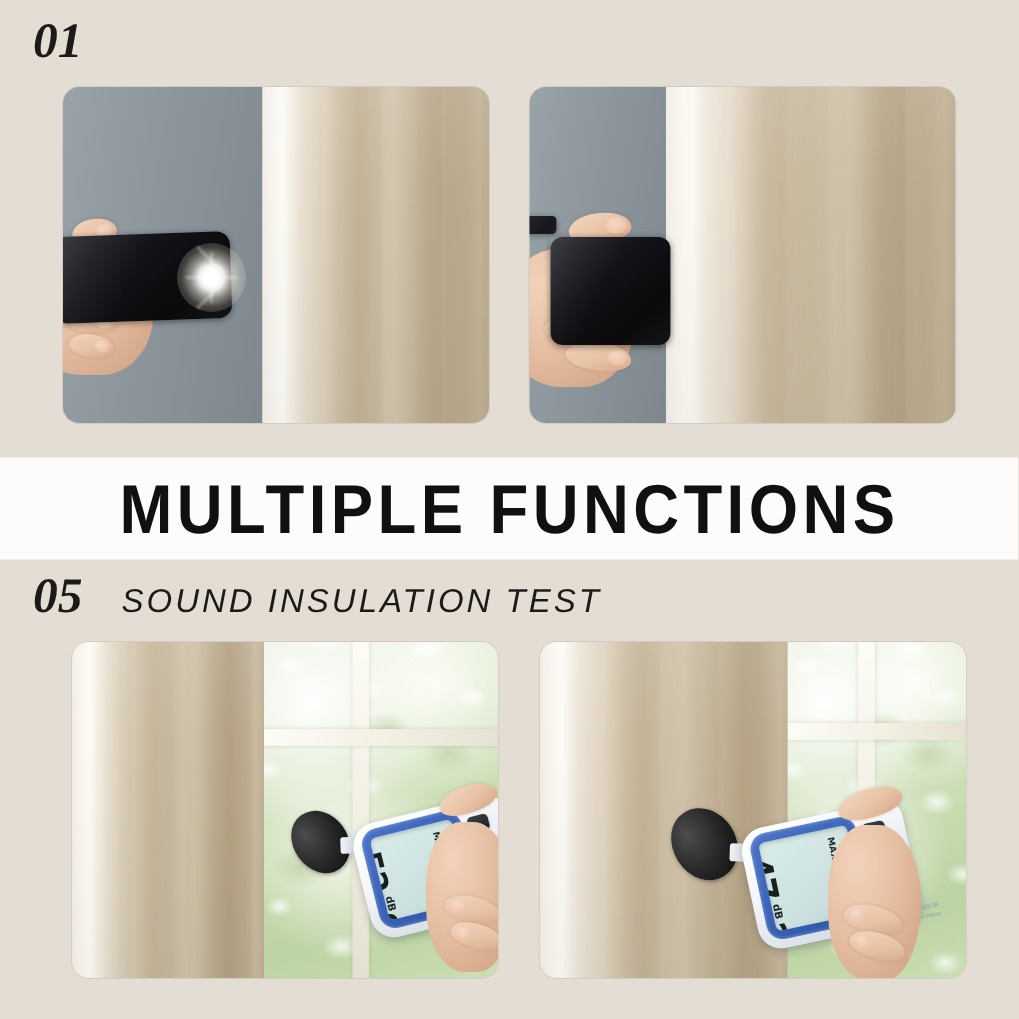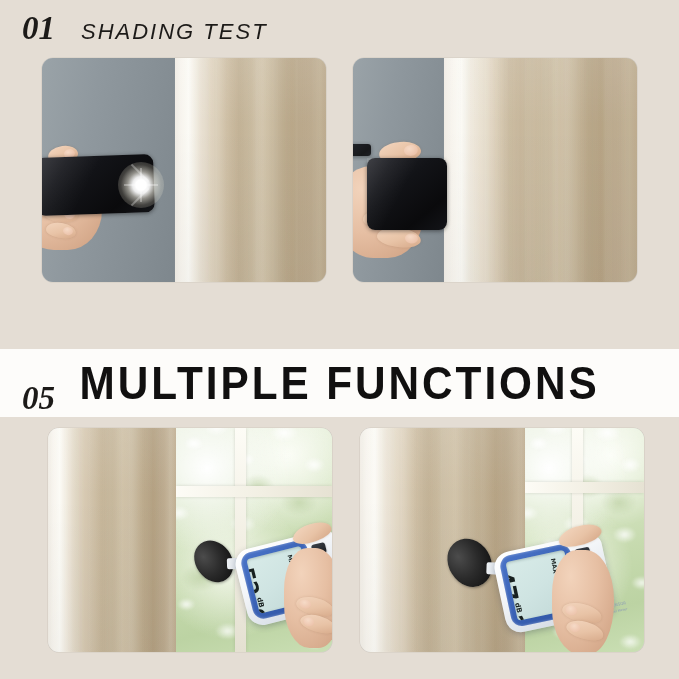--- a/index.html
+++ b/index.html
@@ -22,21 +22,21 @@
     background: #e4ddd4;
   }
 
   
   .section-head {
     position: absolute;
     display: flex;
     align-items: baseline;
     left: 22px;
   }
-  .head-01 { top: 12px; }
+  .head-01 { top: 12px; align-items: flex-end; }
   .head-02 { top: 382px; }
 
   .sec-num {
     font-family: "Liberation Serif", serif;
     font-style: italic;
     font-weight: 700;
     font-size: 33px;
     color: #1c1a18;
     letter-spacing: 0px;
     line-height: 1;
@@ -57,21 +57,20 @@
   .banner {
     position: absolute;
     left: 0;
     top: 305px;
     width: 679px;
     height: 68px;
     background: #fdfcfa;
     display: flex;
     align-items: center;
     justify-content: center;
-    margin-top: 44px;
   }
   .banner-text {
     font-family: "Liberation Sans", sans-serif;
     font-weight: 700;
     font-size: 46px;
     color: #111010;
     letter-spacing: 3.2px;
     transform: scaleX(0.92);
     white-space: nowrap;
   }
@@ -344,21 +343,20 @@
     opacity: .9;
   }
 </style>
 </head>
 <body>
 
 <div class="page">
 
   <div class="section-head head-01">
     <span class="sec-num">01</span>
-    <span class="sec-title">SHADING TEST</span>
   </div>
 
   <div class="panel p1">
     <div class="wall" style="width:47%"></div>
     <div class="curtain" style="left:47%; right:0">
       <div class="pleats"></div>
     </div>
 
     <div class="hand" style="left:-26px; top:106px; width:86px; height:86px;"></div>
     <div class="finger" style="left:6px;  top:88px;  width:30px; height:17px; transform:rotate(-8deg);">
@@ -403,20 +401,21 @@
     </div>
     <div class="phone" style="left:-12px; top:86px; width:30px; height:12px; border-radius:3px; opacity:.9;"></div>
   </div>
 
   <div class="banner">
     <span class="banner-text">MULTIPLE FUNCTIONS</span>
   </div>
 
   <div class="section-head head-02">
     <span class="sec-num">05</span>
+    <span class="sec-title">SOUND INSULATION TEST</span>
   </div>
 
   <div class="panel p3">
     <div class="window" style="left:45%">
       <div class="foliage"></div>
       <div class="mullion-v" style="left:38%"></div>
       <div class="mullion-h" style="top:26%"></div>
     </div>
     <div class="curtain" style="left:0; width:45%">
       <div class="pleats"></div>

